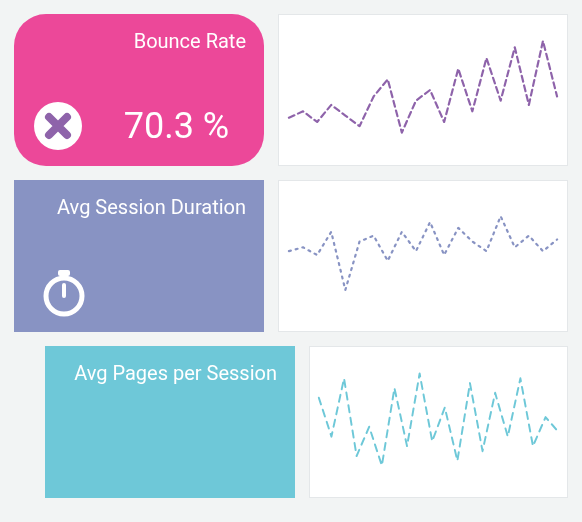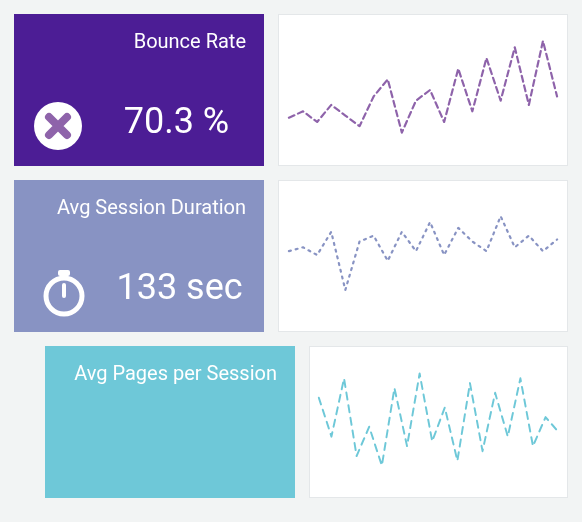--- a/index.html
+++ b/index.html
@@ -18,31 +18,32 @@
   .row:last-child { margin-bottom: 0; padding-left: 31px; }
   .metric-card {
     width: 250px;
     height: 152px;
     color: #fff;
     padding: 16px 18px 14px 18px;
     display: flex;
     flex-direction: column;
     justify-content: space-between;
   }
-  .metric-card.bounce   { background: #4c1d95; }
+  .metric-card.bounce   { background: #ec4899; border-radius: 32px; }
   .metric-card.session  { background: #8893c3; padding-left: 24px; }
   .metric-card.pages    { background: #6ec8d8; }
   .metric-title {
     font-size: 20px;
     font-weight: 400;
     text-align: right;
     line-height: 1.15;
   }
   .metric-body {
     display: flex;
+    align-items: center;
     gap: 23px;
   }
   .metric-value {
     font-size: 36px;
     font-weight: 400;
     flex: 1;
     text-align: center;
   }
   .metric-icon {
     width: 52px;
@@ -94,21 +95,20 @@
     <div class="metric-title">Avg Session Duration</div>
     <div class="metric-body">
       <span class="metric-icon">
         <svg viewBox="0 0 52 52">
           <circle cx="26" cy="30" r="18" fill="none" stroke="#fff" stroke-width="5"></circle>
           <rect x="20" y="4" width="12" height="6" rx="2" fill="#fff"></rect>
           <line x1="26" y1="10" x2="26" y2="14" stroke="#fff" stroke-width="4"></line>
           <line x1="26" y1="30" x2="26" y2="19" stroke="#fff" stroke-width="4" stroke-linecap="round"></line>
         </svg>
       </span>
-      <div class="metric-value">133 sec</div>
     </div>
   </div>
   <div class="chart-card">
     <svg viewBox="0 0 290 152" preserveAspectRatio="none">
       <path class="sparkline-path" stroke="#8893c3" stroke-dasharray="2 5" d="M10.0 71.1 L24.2 67.2 L38.4 75.0 L52.6 51.5 L66.8 110.4 L81.1 61.3 L95.3 55.4 L109.5 80.9 L123.7 51.5 L137.9 71.1 L152.1 41.6 L166.3 75.0 L180.5 47.5 L194.7 61.3 L208.9 71.1 L223.2 35.7 L237.4 67.2 L251.6 55.4 L265.8 71.1 L280.0 59.3 "></path>
     </svg>
   </div>
 </div>
 
 <div class="row">

